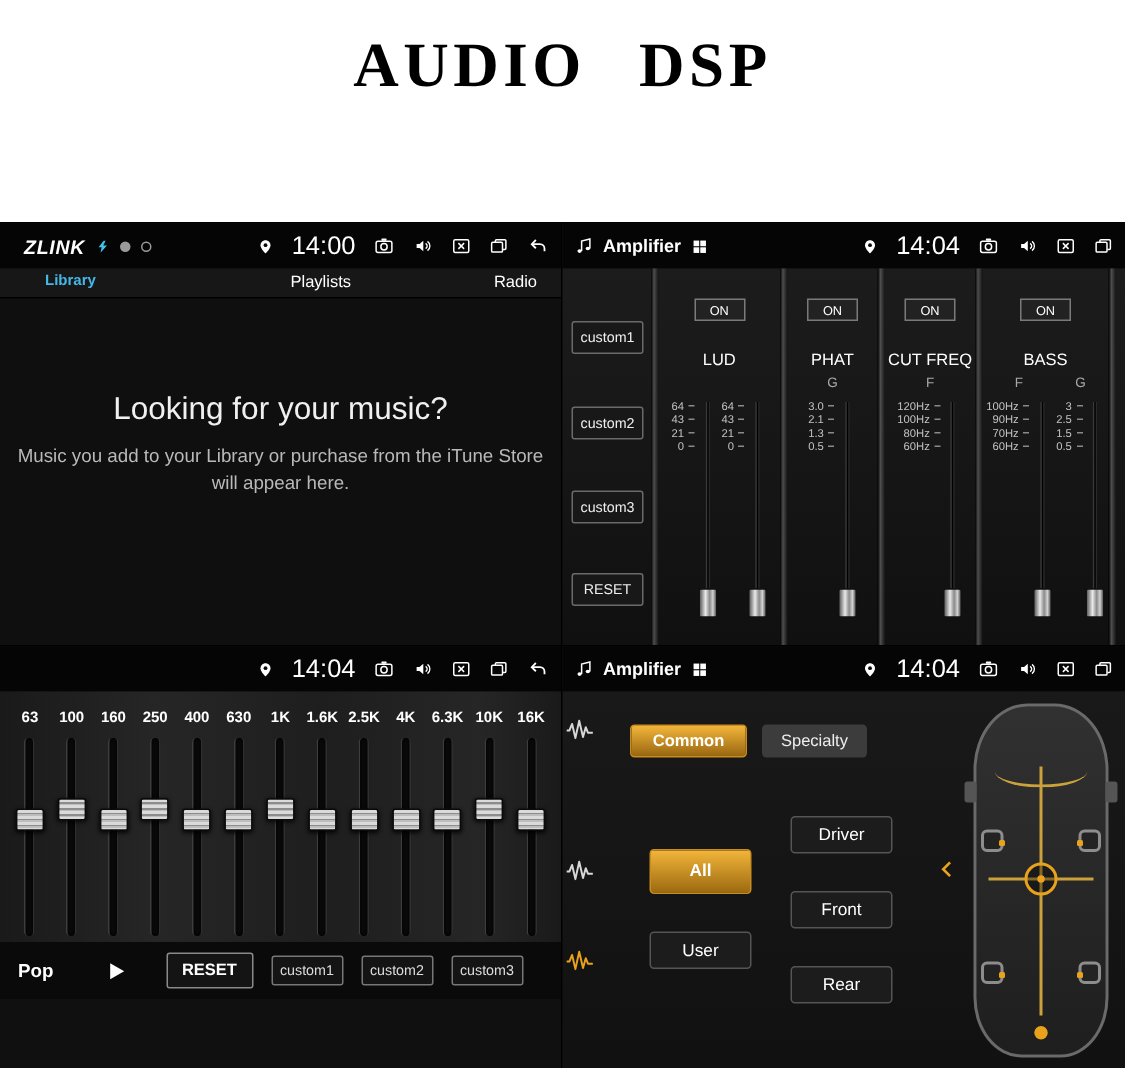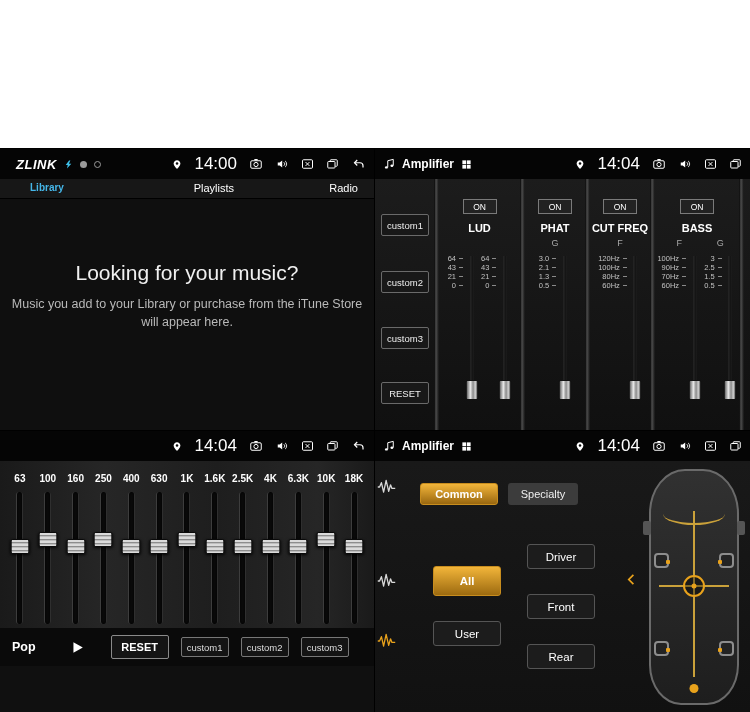--- a/index.html
+++ b/index.html
@@ -37,21 +37,21 @@
   .music-content{height:232px;background:#0f0f0f;display:flex;flex-direction:column;align-items:center;text-align:center;padding-top:62px}
   .music-heading{color:#f0f0f0;font-size:21px}
   .music-body{color:#b9b9b9;font-size:12.5px;width:352px;line-height:1.45;margin-top:10px}
 
   
   .dsp-content{position:relative;height:252px;background:linear-gradient(180deg,#1c1c1c,#101010)}
   .dsp-btn{position:absolute;left:6px;width:48px;height:22px;background:#181818;border:1px solid #6a6a6a;color:#eee;font-size:9.5px;display:flex;align-items:center;justify-content:center;border-radius:2px}
   .dsp-sep{position:absolute;top:0;width:5px;height:100%;background:linear-gradient(90deg,#000,#4d4d4d 40%,#141414)}
   .dsp-group{position:absolute;top:0;height:100%;display:flex;flex-direction:column;align-items:center}
   .on-btn{margin-top:20px;width:34px;height:15px;background:#222;border:1px solid #7a7a7a;color:#fff;font-size:8.5px;display:flex;align-items:center;justify-content:center}
-  .ch-name{color:#fff;font-weight:700;font-size:11px;margin-top:8px;white-space:nowrap}
+  .ch-name{color:#fff;font-weight:400;font-size:11px;margin-top:20px;white-space:nowrap}
   .sliders-row{display:flex;gap:3px;margin-top:4px}
   .vslider{display:flex;flex-direction:column;align-items:center}
   .letter{font-size:9px;color:#a8a8a8;height:12px}
   .vs-inner{display:flex}
   .ticks{display:flex;flex-direction:column;justify-content:flex-start;height:108px;margin-top:4px}
   .tick{font-size:7.5px;color:#c2c2c2;text-align:right;white-space:nowrap}
   .tick::after{content:"";display:inline-block;width:4px;height:1px;background:#8a8a8a;margin-left:3px;vertical-align:2px}
   .track{position:relative;width:13px;height:152px;margin-left:2px}
   .track-line{position:absolute;left:50%;transform:translateX(-50%);top:6px;bottom:4px;width:3px;background:#000;border-left:1px solid #3a3a3a;border-right:1px solid #2a2a2a}
   .dsp-thumb{position:absolute;left:50%;transform:translateX(-50%);bottom:2px;width:13px;height:20px;border-radius:2px;border:1px solid #111;background:linear-gradient(90deg,#585858,#e9e9e9 35%,#8a8a8a 60%,#d2d2d2 80%,#4f4f4f)}
@@ -92,20 +92,21 @@
   .spk-box::after{content:"";position:absolute;width:4px;height:4px;background:var(--accent,#E8A21C);border-radius:1px;right:-3px;top:5px}
   .spk-box.r::after{right:auto;left:-3px}
   .spk-fl{left:5px;top:84px}.spk-fr{right:5px;top:84px}
   .spk-rl{left:5px;top:172px}.spk-rr{right:5px;top:172px}
   .rear-dot{position:absolute;left:50%;bottom:12px;transform:translateX(-50%);width:9px;height:9px;border-radius:50%;background:var(--accent,#E8A21C)}
 </style>
 </head>
 <body>
 
 <div class="header">
+  <div class="hero-title">AUDIO DSP</div>
 </div>
 
 <div class="screens">
 
   <div class="screen" id="screen-music">
     <div class="statusbar">
       <div class="sb-left">
         <span class="logo">ZLINK</span>
         <span class="ic">
             <svg viewBox="0 0 24 24" width="9" height="11">
@@ -477,21 +478,21 @@
             <div class="band-value">3</div>
           </div>
           <div class="band">
             <div class="band-freq">10K</div>
             <div class="band-track">
               <div class="eq-thumb" style="top: 30%;"></div>
             </div>
             <div class="band-value">4</div>
           </div>
           <div class="band">
-            <div class="band-freq">18K</div>
+            <div class="band-freq">16K</div>
             <div class="band-track">
               <div class="eq-thumb" style="top: 35.5%;"></div>
             </div>
             <div class="band-value">3</div>
           </div>
         </div>
       <div class="eq-bottom">
         <span class="preset">Pop</span>
         <span class="play-wrap ic">
             <svg viewBox="0 0 24 24" width="15" height="15">

